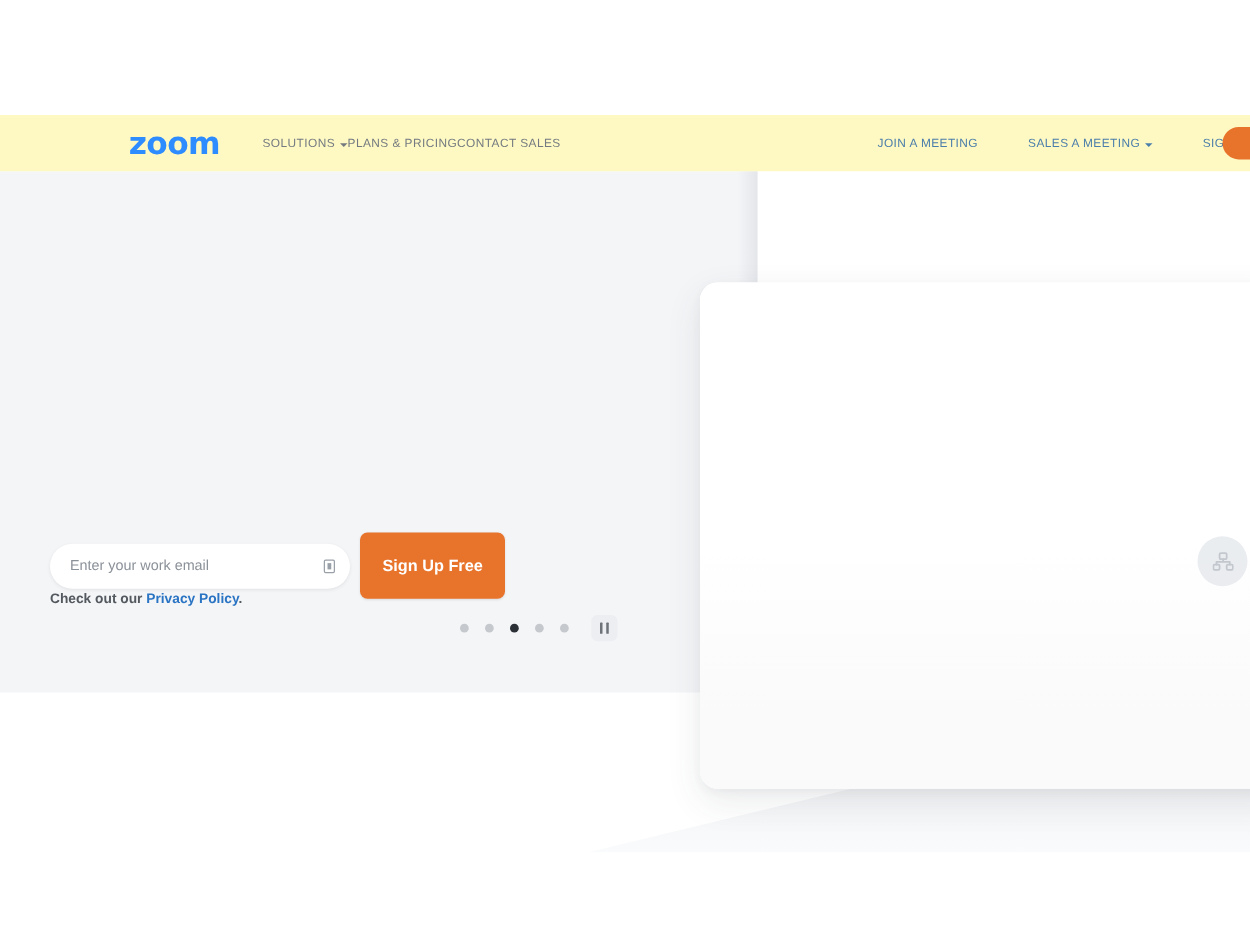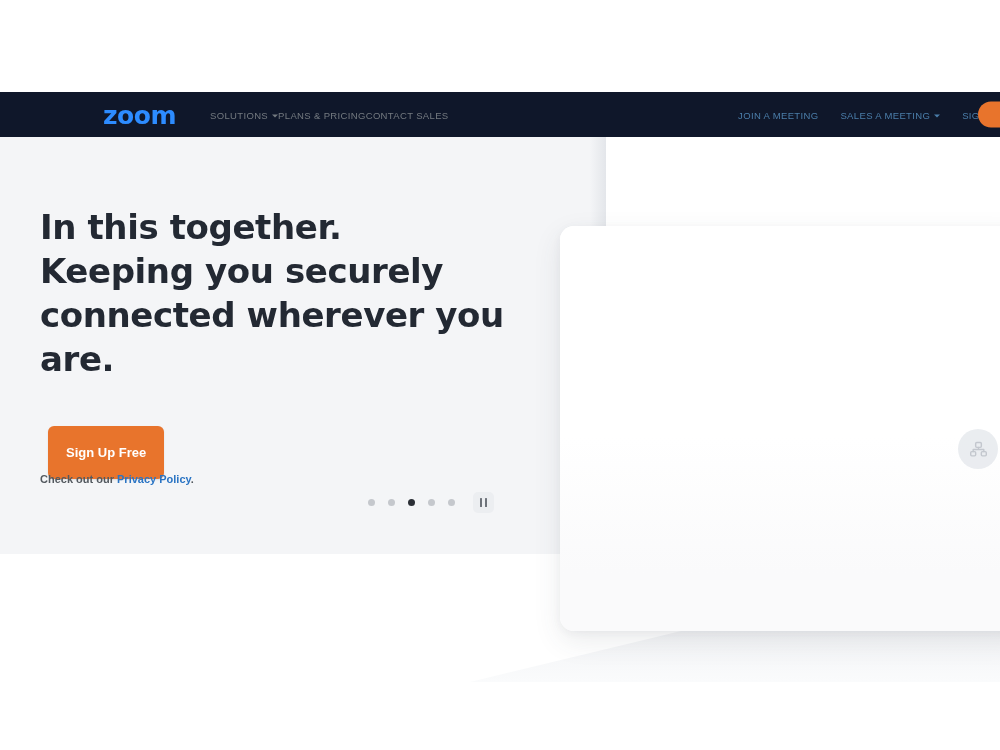--- a/index.html
+++ b/index.html
@@ -29,21 +29,21 @@
     height: 92px;
     background: #ffffff;
   }
 
   
   .header {
     position: absolute;
     top: 92px; left: 0;
     width: 1000px;
     height: 45px;
-    background: #0f172a;
+    background: #fef9c3;
     display: flex;
     align-items: center;
     z-index: 40;
   }
 
   .logo {
     position: absolute;
     left: 103px;
     top: 50%;
     transform: translateY(-50%);
@@ -76,21 +76,21 @@
     gap: 4px;
   }
 
   .nav-right {
     position: absolute;
     right: 0px;
     top: 50%;
     transform: translateY(-50%);
     display: flex;
     align-items: center;
-    gap: 22px;
+    gap: 40px;
   }
 
   .nav-right a {
     font-size: 9.5px;
     letter-spacing: 0.35px;
     color: #4b7eaa;
     text-decoration: none;
     white-space: nowrap;
     display: inline-flex;
     align-items: center;
@@ -392,29 +392,28 @@
 
   <div class="card-badge">
     <svg width="17" height="17" viewBox="0 0 24 24" fill="none" stroke="#b9bec6" stroke-width="2" stroke-linecap="round" stroke-linejoin="round">
       <rect x="8" y="2" width="8" height="7" rx="1.5"></rect>
       <rect x="1" y="15" width="7" height="6" rx="1.5"></rect>
       <rect x="16" y="15" width="7" height="6" rx="1.5"></rect>
       <path d="M12 9 v3 M4.5 15 v-3 h15 v3"></path>
     </svg>
   </div>
 
-  <div class="hero-content">
-    <h1 class="headline">
-      <div>In this together.</div>
-      <div>Keeping you securely</div>
-      <div>connected wherever you are.</div>
-    </h1>
-  </div>
 
   <div class="signup-row">
+    <div class="email-wrap">
+      <input class="email-input" type="email" placeholder="Enter your work email" style="">
+      <span class="info-icon">
+          <i></i>
+        </span>
+    </div>
     <button class="signup-btn">Sign Up Free</button>
   </div>
 
   <div class="privacy-line">
     <span>Check out our </span><a href="#">Privacy Policy</a><span>.</span>
   </div>
 
   <div class="carousel">
     <span class="dot"></span>
     <span class="dot"></span>

